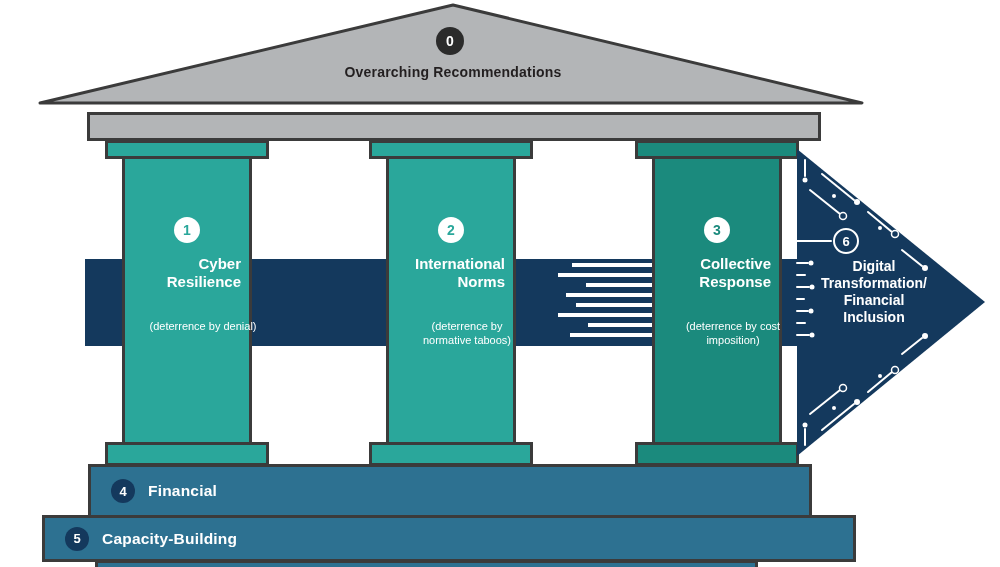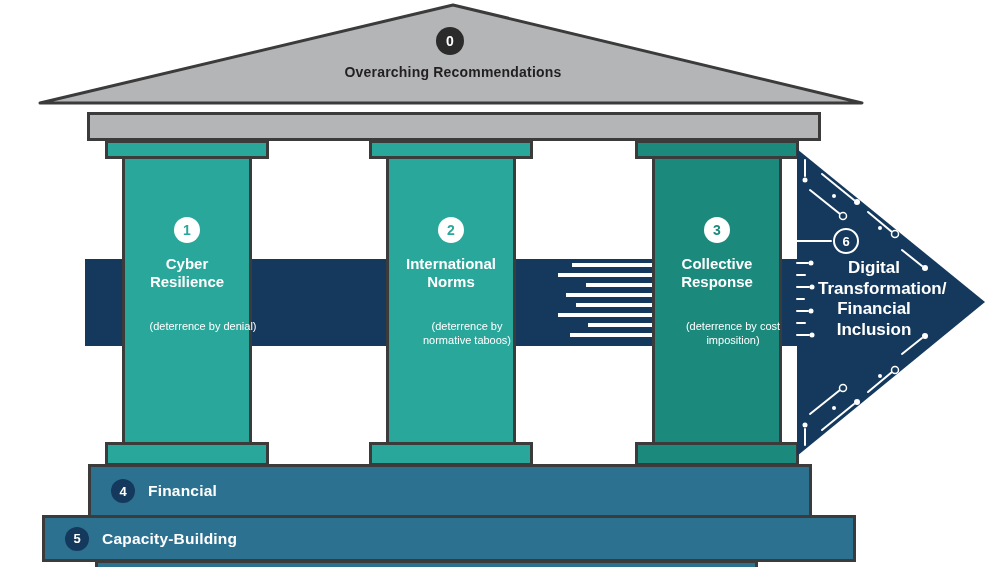--- a/index.html
+++ b/index.html
@@ -49,40 +49,40 @@
   .shaft   { left:17px; top:16px; width:130px; height:289px; }
   .p-base  { left:0; top:302px; width:164px; height:24px; }
   .pillar-1 .capital,.pillar-1 .shaft,.pillar-1 .p-base,
   .pillar-2 .capital,.pillar-2 .shaft,.pillar-2 .p-base { background:#2AA79B; }
   .pillar-3 .capital,.pillar-3 .shaft,.pillar-3 .p-base { background:#1B8A7D; }
 
   .pillar-num { position:absolute; left:50%; transform:translateX(-50%); top:58px;
                 width:26px; height:26px; background:#fff; font-size:14px; }
   .pillar-1 .pillar-num,.pillar-2 .pillar-num { color:#2AA79B; }
   .pillar-3 .pillar-num { color:#1B8A7D; }
-  .pillar-title { position:absolute; top:96px; left:0; width:100%; text-align:center;
+  .pillar-title { position:absolute; top:96px; left:0; width:100%; text-align:right;
                   color:#fff; font-weight:bold; font-size:15px; line-height:1.2;
                   padding:0 8px; box-sizing:border-box; }
   .pillar-sub { position:absolute; top:160px; left:0; width:100%; text-align:center;
                 color:#fff; font-size:11px; line-height:1.3; padding:0 7px; box-sizing:border-box;margin-left:16px; }
 
   
   .step { position:absolute; box-sizing:border-box; border:3px solid #3B3B3B;
           background:#2D7191; display:flex; align-items:center; z-index:4; }
   .step-a { left:88px; top:464px; width:724px; height:54px; padding-left:20px; }
   .step-b { left:42px; top:515px; width:814px; height:47px; padding-left:20px; }
   .step-c { left:95px; top:560px; width:663px; height:12px; z-index:3; }
   .step-num { width:24px; height:24px; background:#14395D; color:#fff; font-size:13px; flex:none; }
   .step-label { color:#fff; font-weight:bold; font-size:15.5px; margin-left:13px; letter-spacing:.2px; }
 
   
   .circle-6 { position:absolute; left:833px; top:228px; width:26px; height:26px;
               background:#14395D; border:2px solid #fff; color:#fff; font-size:13px; z-index:6; }
   .arrow-title { position:absolute; left:818px; top:258px; width:112px; text-align:center;
-                 color:#fff; font-weight:bold; font-size:17px; line-height:1.22;
+                 color:#fff; font-weight:bold; font-size:14px; line-height:1.22;
                  white-space:pre-line; z-index:6; }
 </style>
 </head>
 <body>
 
 <div class="canvas">
 
   <svg class="layer-pediment" width="1000" height="567" viewBox="0 0 1000 567" aria-hidden="true">
     <polygon points="453,5 862,103 40,103" fill="#B3B5B7" stroke="#3B3B3B" stroke-width="3" stroke-linejoin="round"></polygon>
   </svg>

